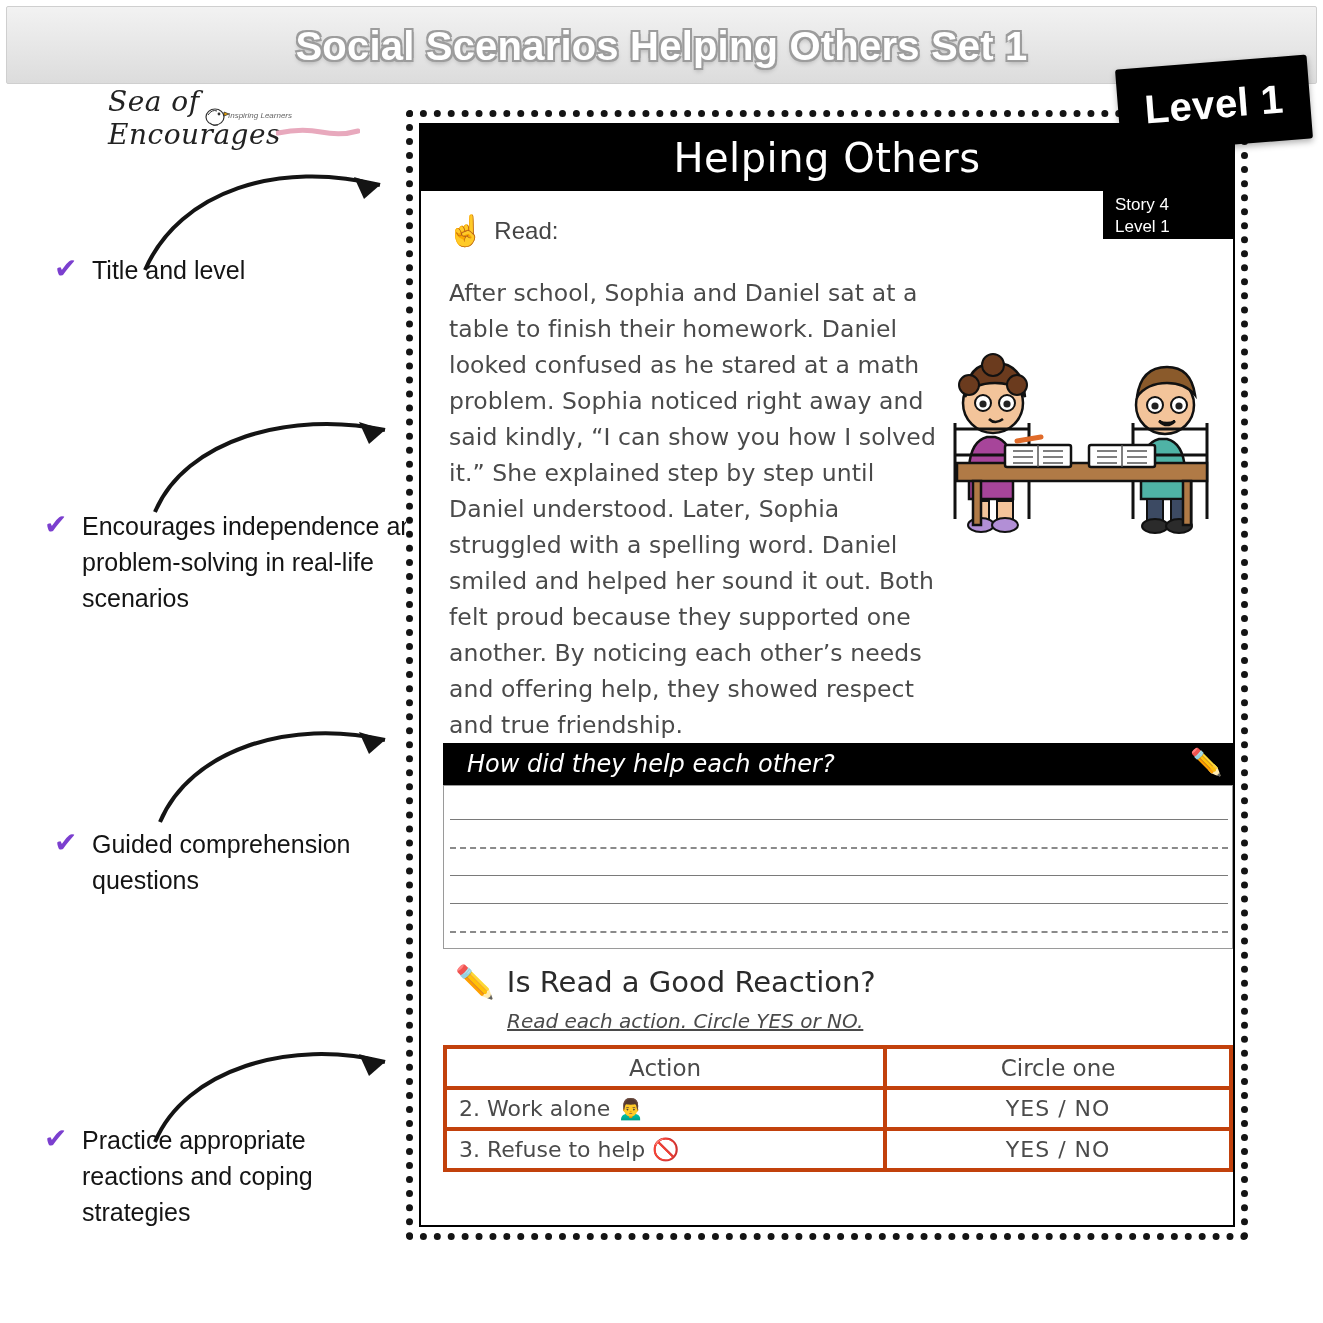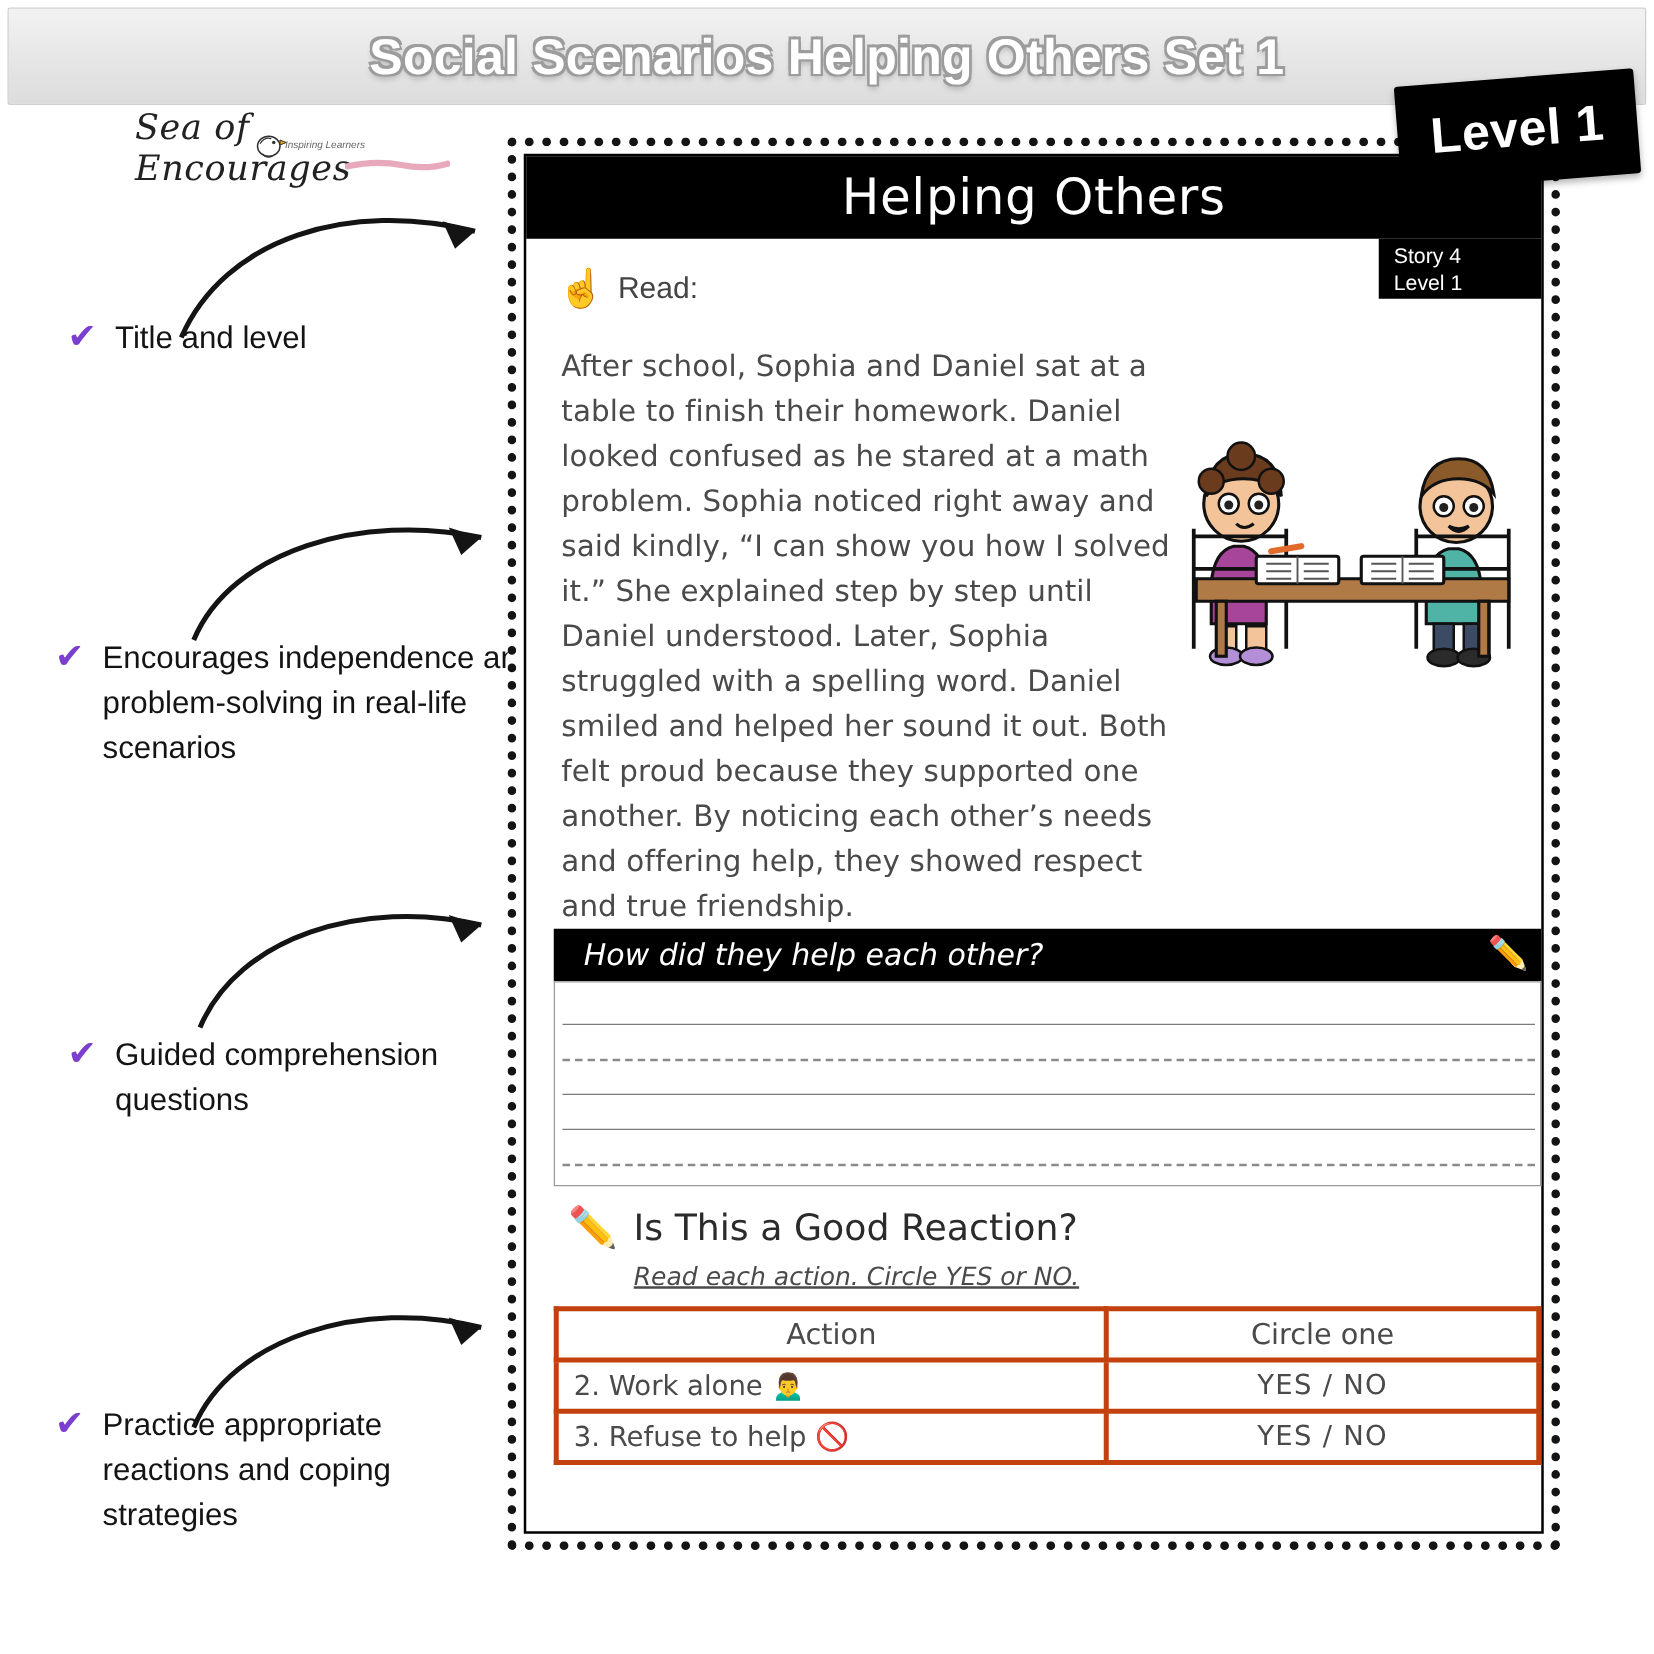--- a/index.html
+++ b/index.html
@@ -415,21 +415,21 @@
       <div class="lines-box">
         <div class="solid" style="top:33px;"></div>
         <div class="dashed" style="top:61px;"></div>
         <div class="solid" style="top:89px;"></div>
         <div class="solid" style="top:117px;"></div>
         <div class="dashed" style="top:145px;"></div>
       </div>
 
       <div class="react-head">
         <span class="pen">✏️</span>
-        <span class="rtitle">Is This a Good Reaction?</span>
+        <span class="rtitle">Is Read a Good Reaction?</span>
       </div>
       <div class="react-sub">Read each action. Circle YES or NO.</div>
 
       <table class="reaction">
         <thead>
           <tr>
             <th>Action</th>
             <th>Circle one</th>
           </tr>
         </thead>

